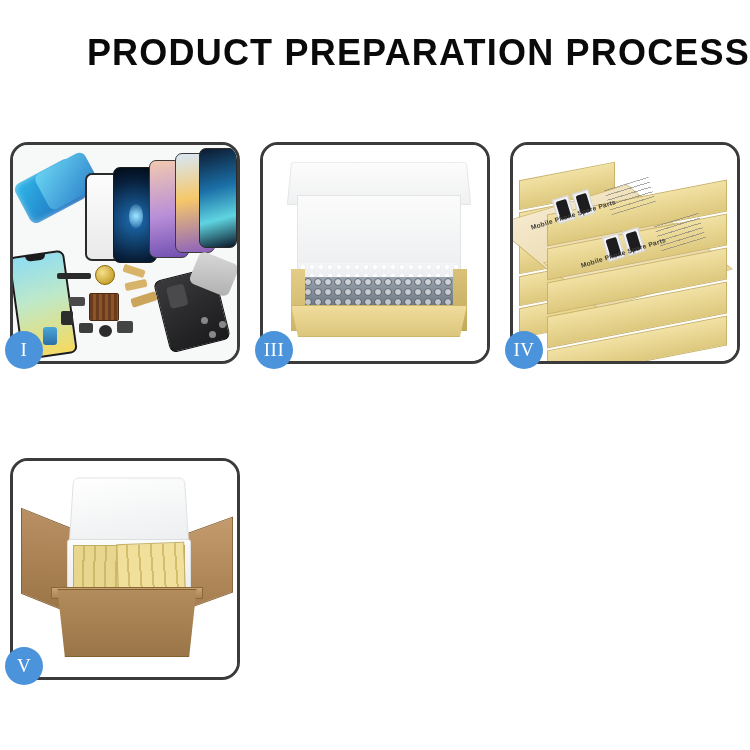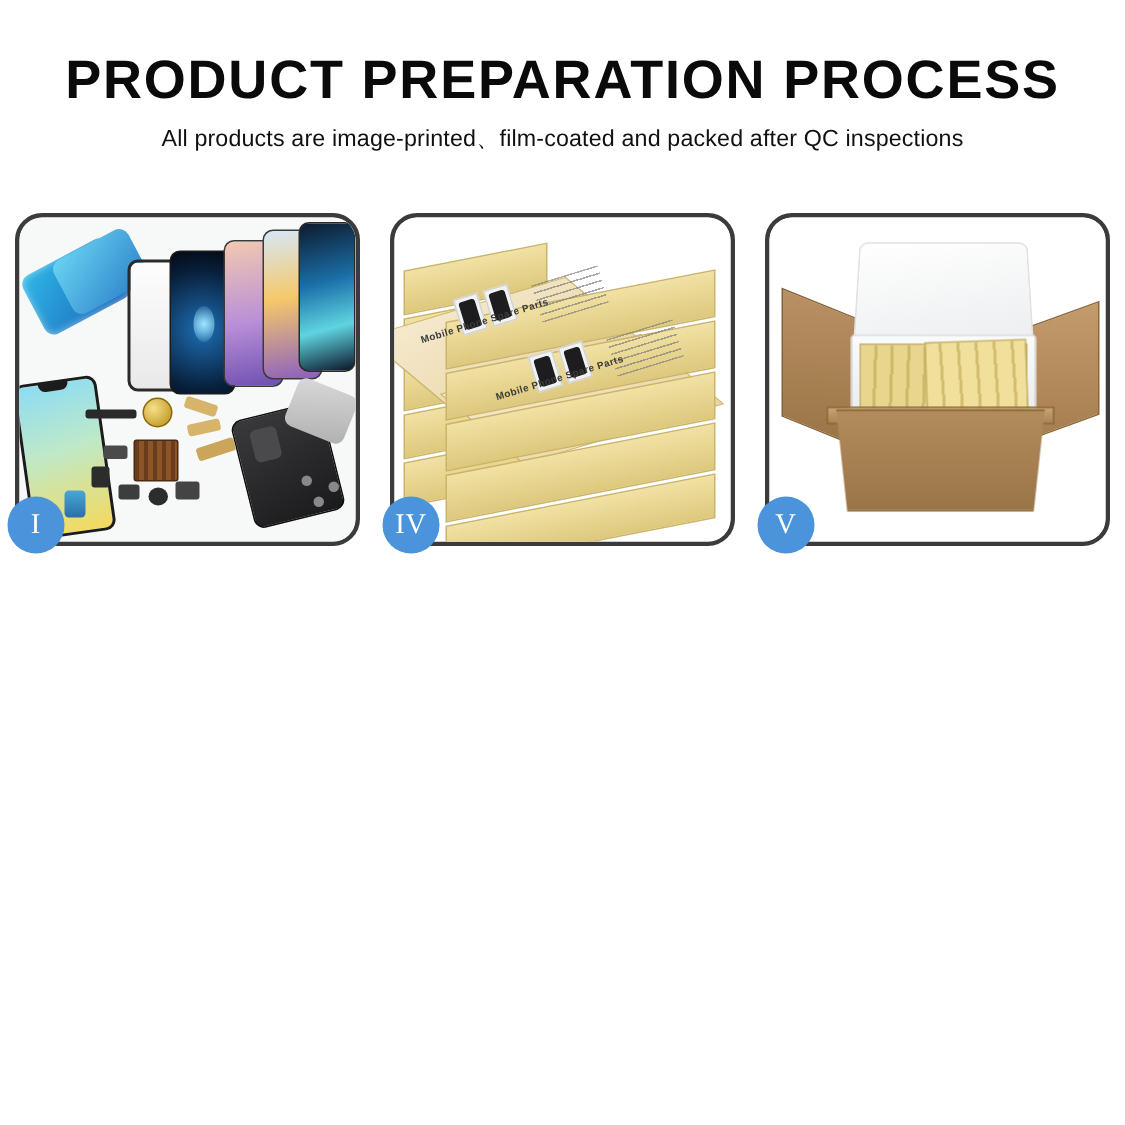--- a/index.html
+++ b/index.html
@@ -18,21 +18,21 @@
     height: 750px;
     background: #ffffff;
   }
 
   
   .header {
     position: absolute;
     top: 32px;
     left: 0;
     width: 750px;
-    text-align: center;
+    text-align: right;
   }
   .title {
     font-size: 36px;
     font-weight: 700;
     letter-spacing: 1.2px;
     color: #0a0a0a;
     line-height: 1.15;
     white-space: nowrap;
   }
   .subtitle {
@@ -420,21 +420,20 @@
     background:rgba(140,112,74,.5); transform: skewY(18deg);
   }
 </style>
 </head>
 <body>
 
 <div class="page">
 
   <div class="header">
     <div class="title">PRODUCT PREPARATION PROCESS</div>
-    <div class="subtitle">All products are image-printed、film-coated and packed after QC inspections</div>
   </div>
 
   <div class="grid">
 
     <div class="panel">
       <div class="panel-inner p1">
         <div class="strip-screen s1"></div>
         <div class="strip-screen s1b"></div>
         <div class="strip-screen s2"></div>
         <div class="strip-screen s3"></div>
@@ -457,20 +456,33 @@
         <div class="tiny t7"></div>
         <div class="tiny t8"></div>
         <div class="tiny t9"></div>
         <div class="tiny t10"></div>
         <div class="tool"></div>
       </div>
       <div class="badge">I</div>
     </div>
 
 
+    <div class="panel">
+      <div class="panel-inner p3">
+        <div class="box3-lid"></div>
+        <div class="box3-foam-back"></div>
+        <div class="box3-tray"></div>
+        <div class="box3-foam-front"></div>
+        <div class="box3-bubble"></div>
+        <div class="box3-left-wall"></div>
+        <div class="box3-right-wall"></div>
+        <div class="box3-front"></div>
+      </div>
+      <div class="badge">III</div>
+    </div>
 
     <div class="panel">
       <div class="panel-inner p4">
         <div class="stack">
           <div class="kbox kb-r1"></div>
           <div class="kbox kb-r2"></div>
           <div class="kbox kb-r3"></div>
           <div class="kbox kb-r4"></div>
           <div class="kbox kb-r5"></div>
           <div class="ktop ktop-a"></div>

